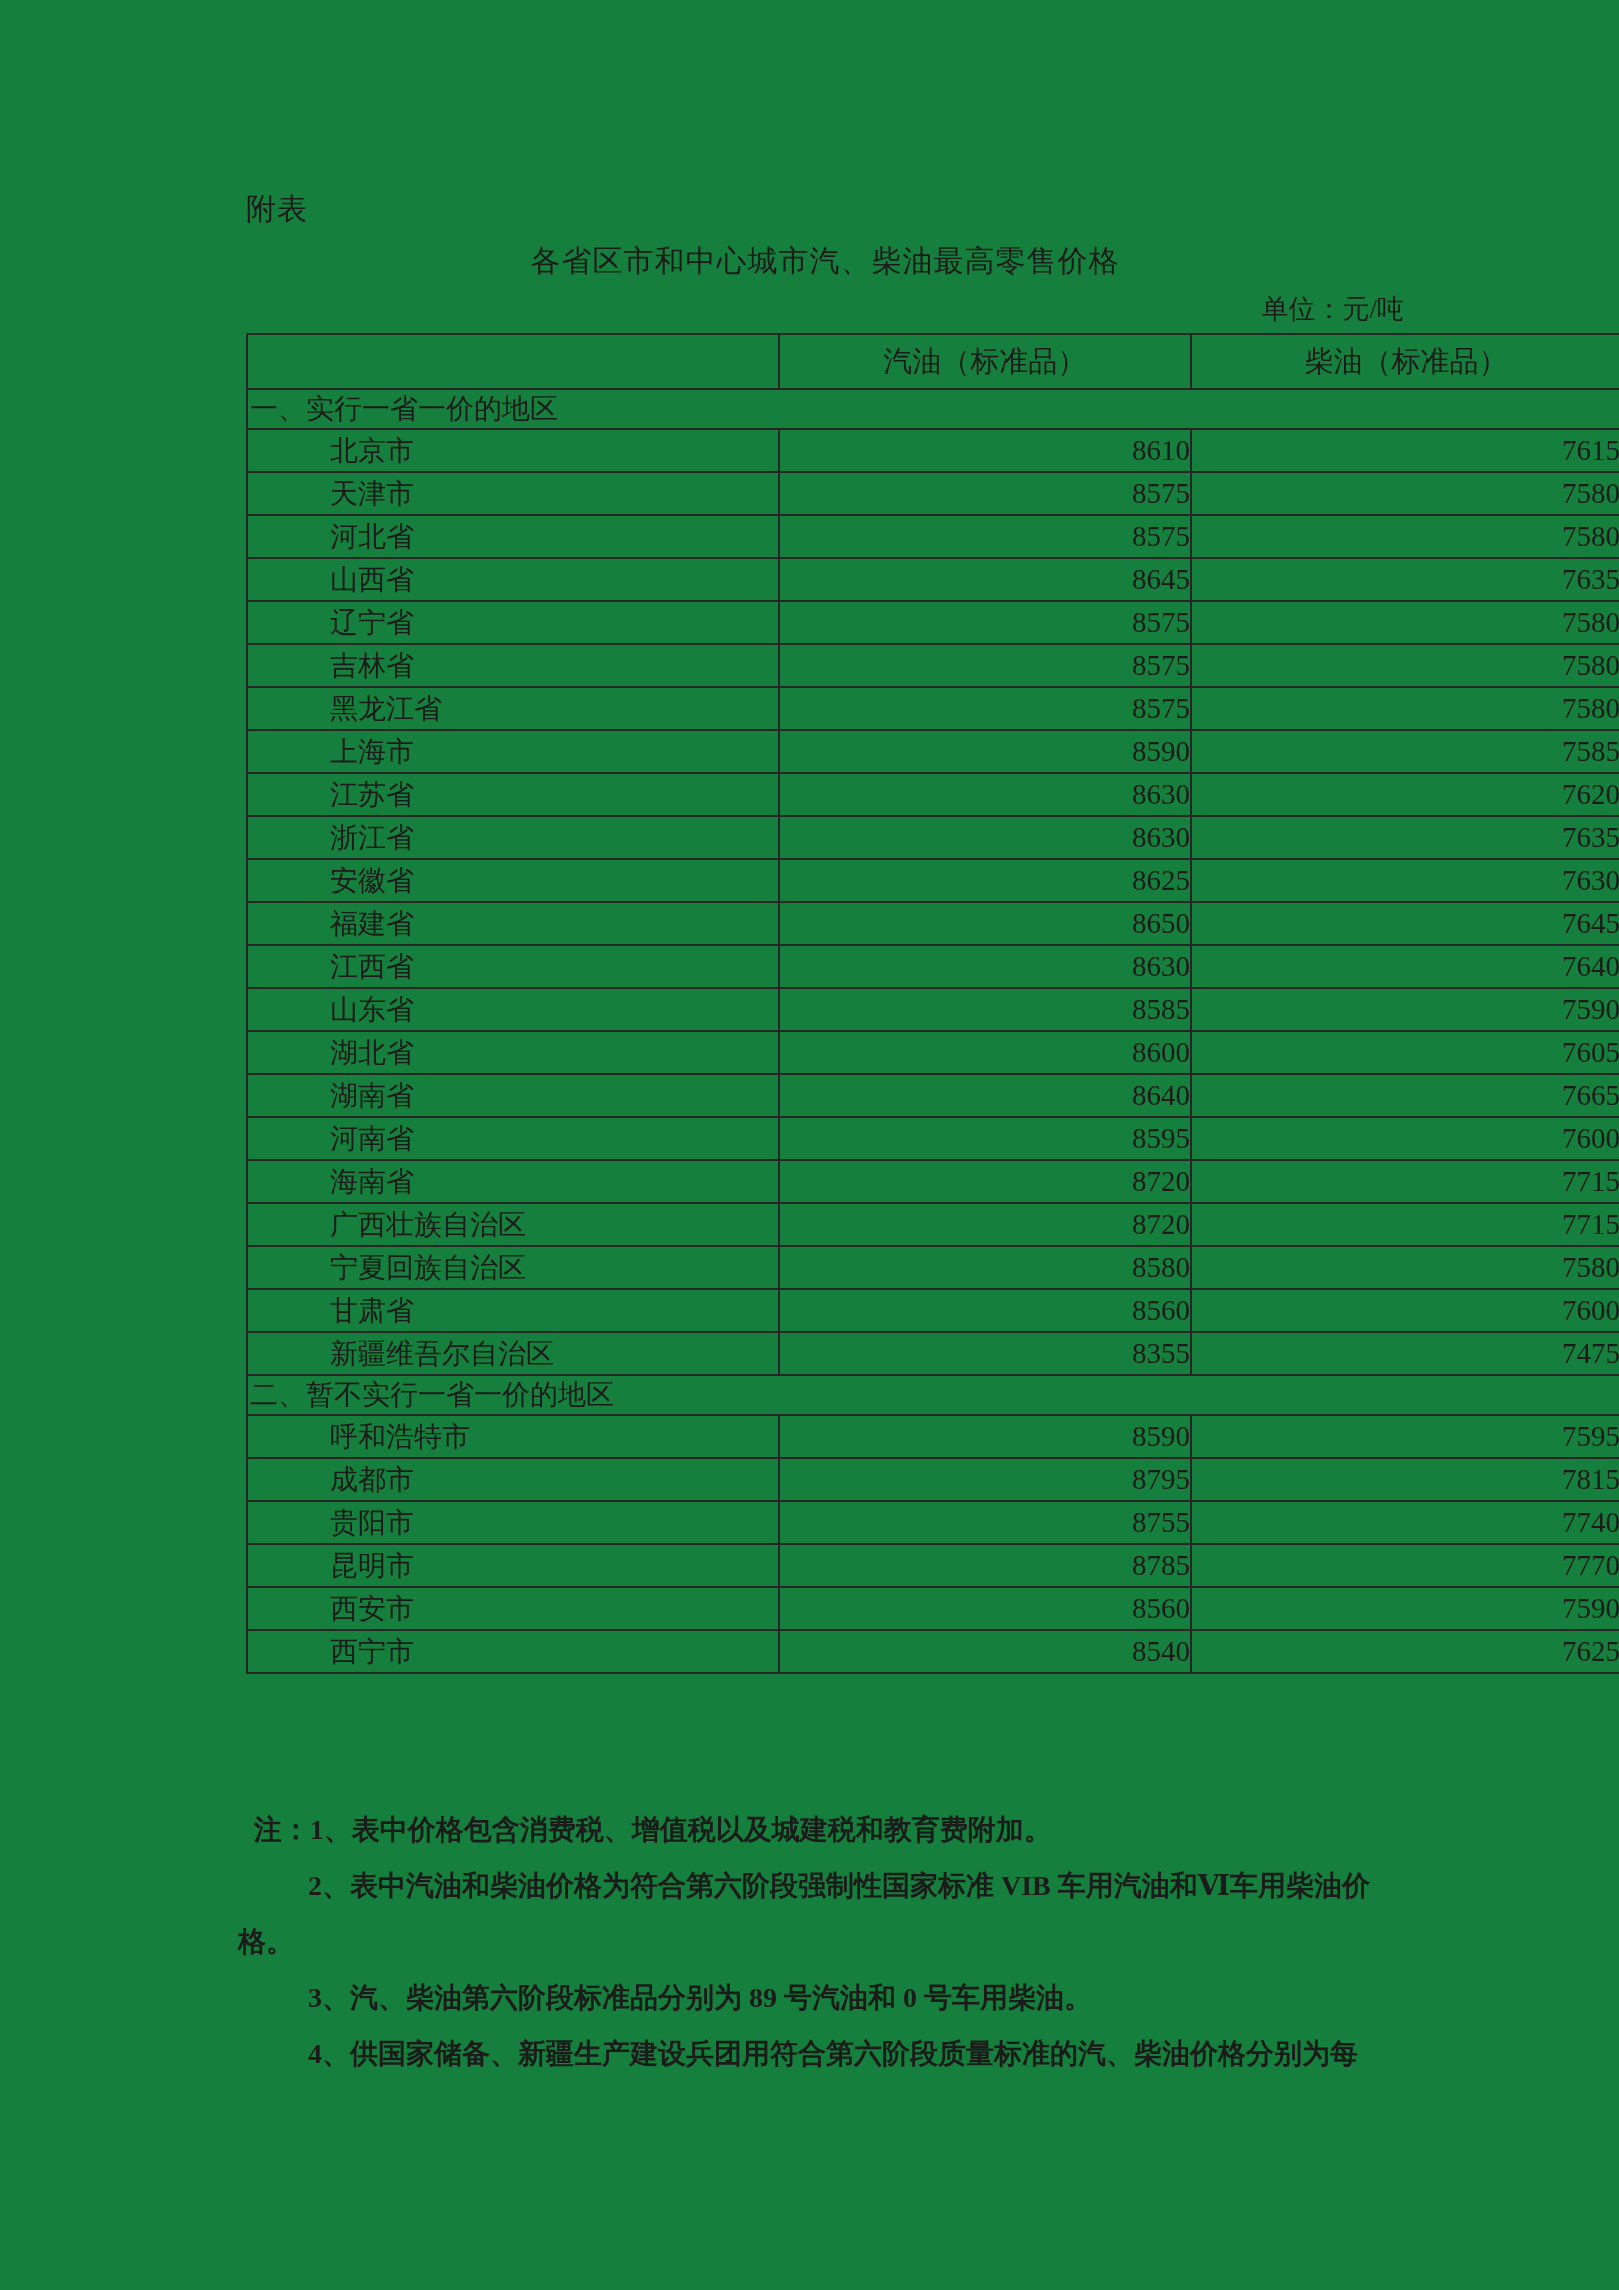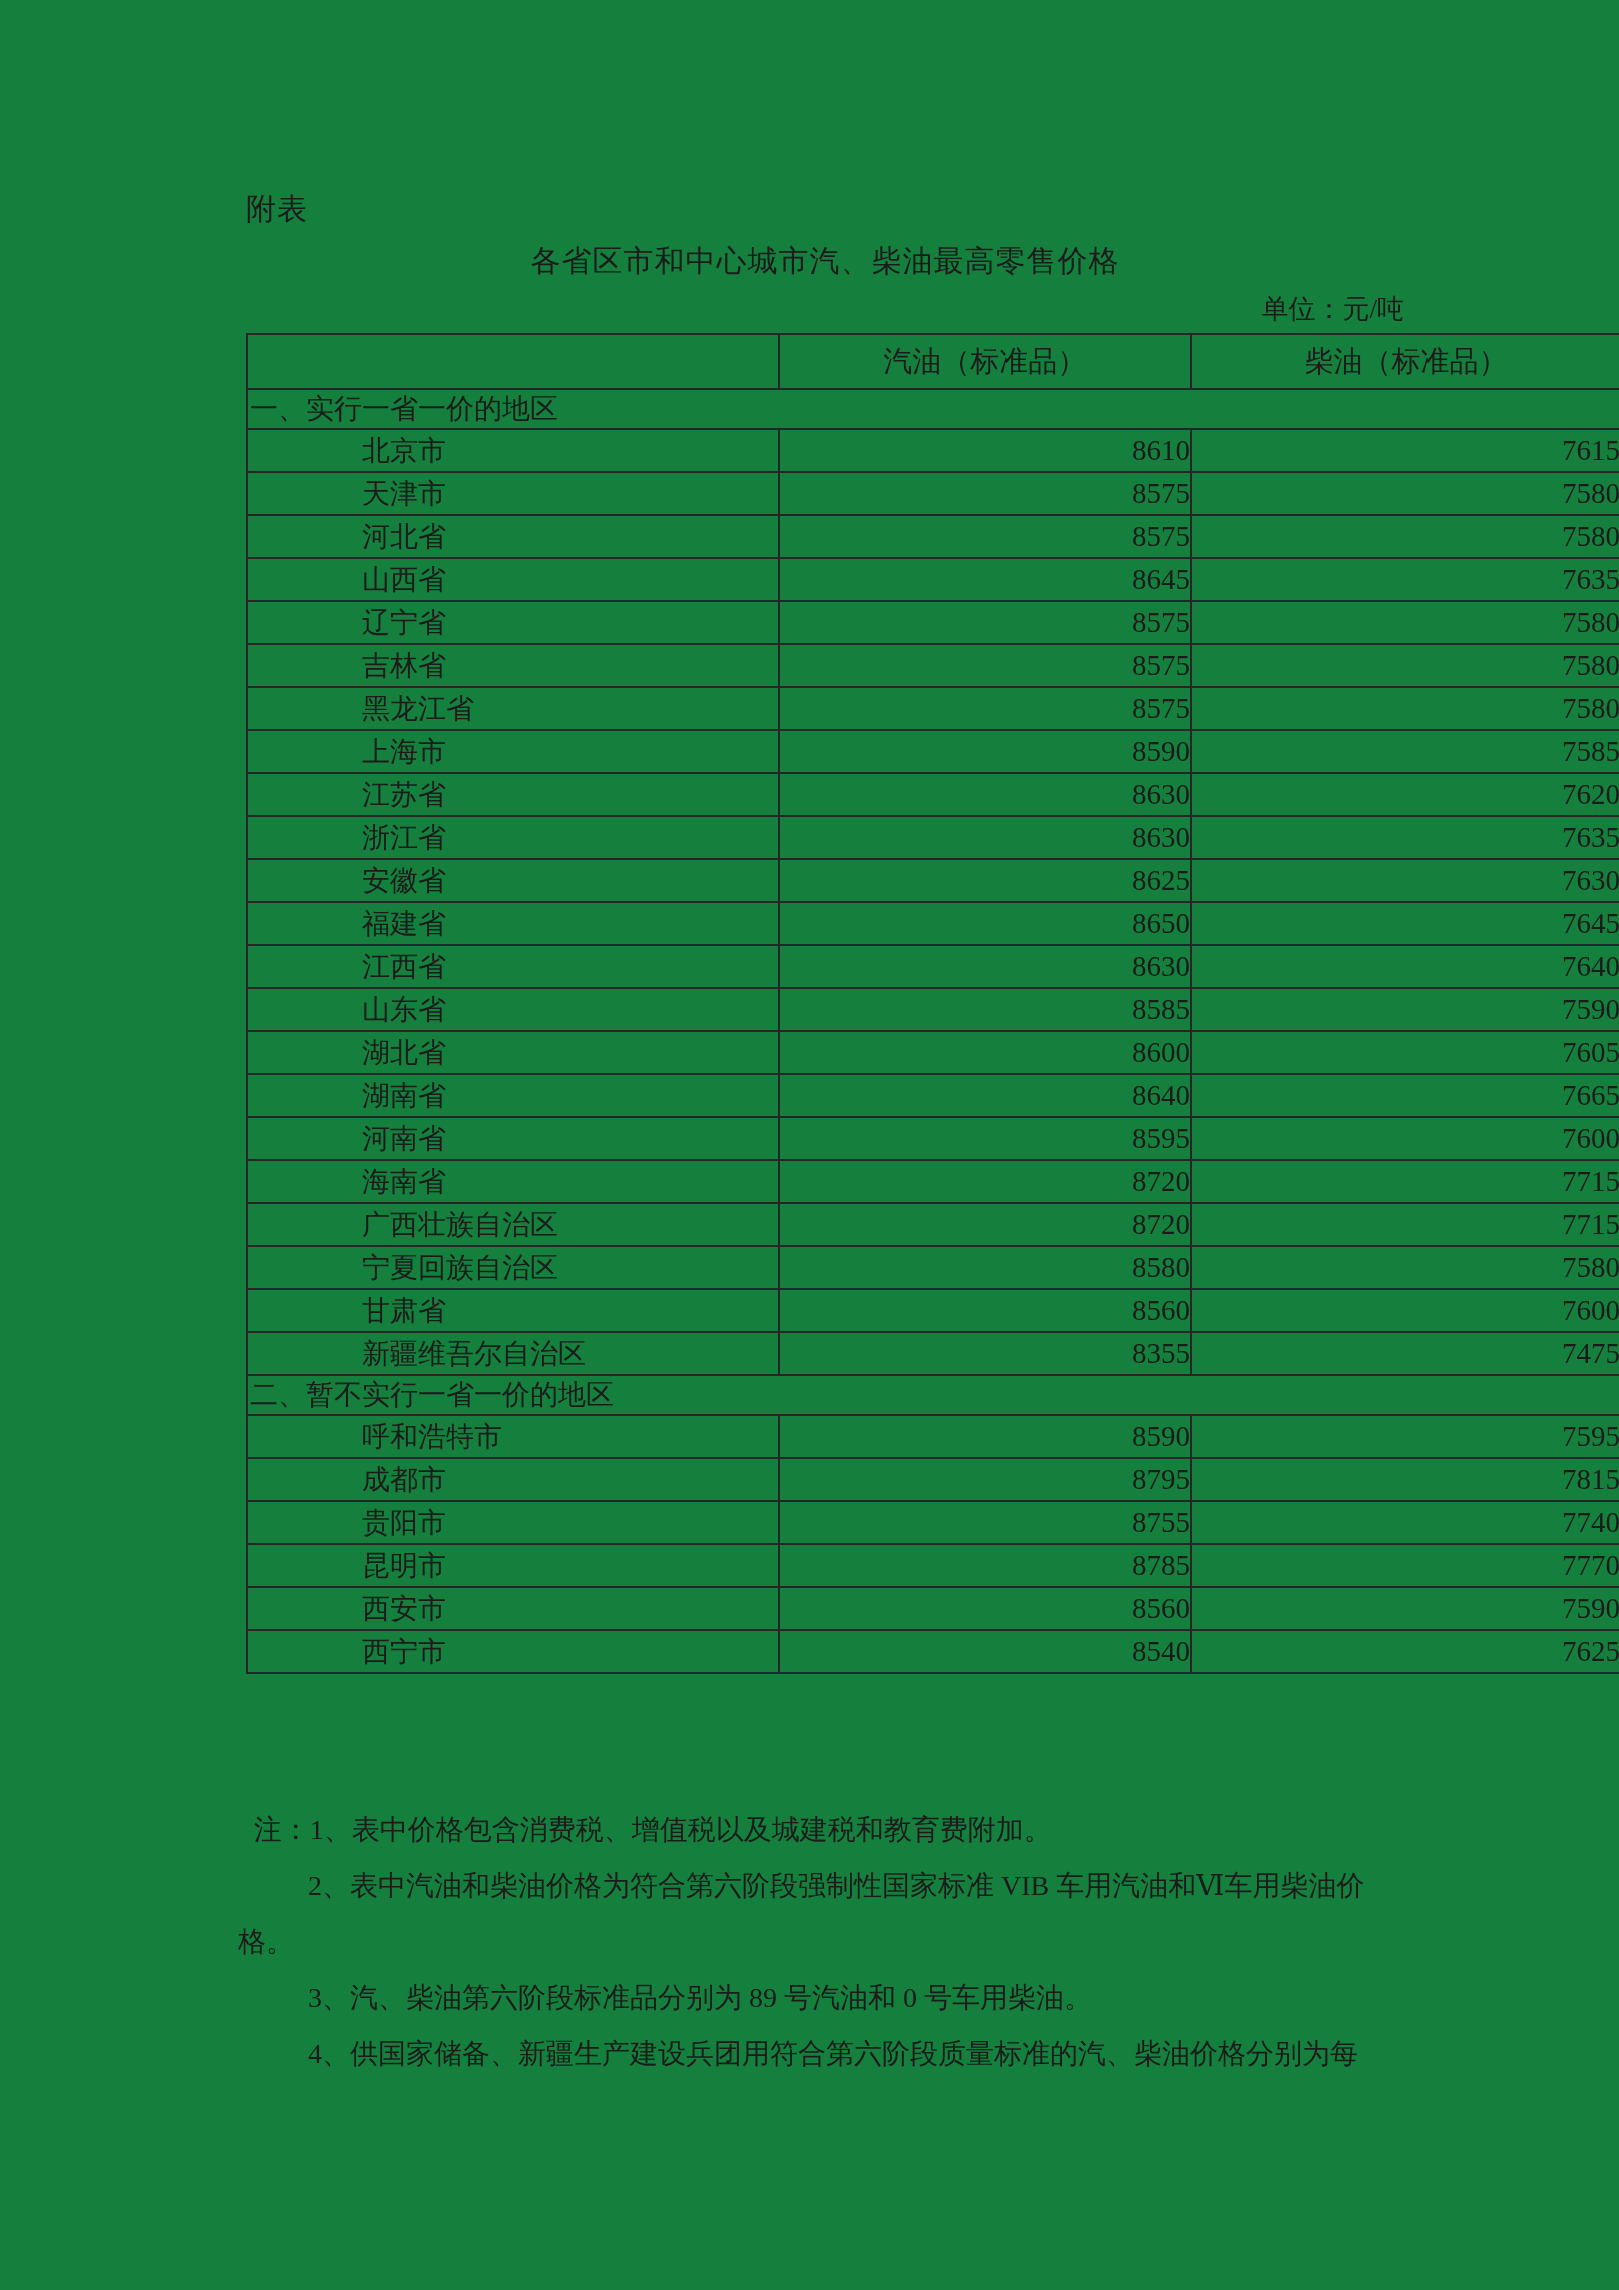--- a/index.html
+++ b/index.html
@@ -69,38 +69,39 @@
     font-size: 29px;
   }
   .price-table td.section-cell {
     height: 35px;
     text-align: left;
     padding-left: 2px;
   }
   .price-table td.region-cell {
     height: 41px;
     text-align: left;
-    padding-left: 114px;
+    padding-left: 82px;
   }
   .price-table td.num-cell {
     height: 41px;
     text-align: right;
     font-size: 29px;
   }
   .notes {
     position: absolute;
     left: 238px;
     top: 1802px;
     width: 1235px;
     font-size: 28px;
   }
   .note-line {
     height: 56px;
     line-height: 56px;
     white-space: nowrap;
+    font-weight: bold;
   }
   .note-line.indent-0 { margin-left: 15.7px; }
   .note-line.indent-1 { margin-left: 70px; }
   .note-line.indent-2 { margin-left: 0; }
 </style>
 </head>
 <body>
 
 <div class="page">
 

